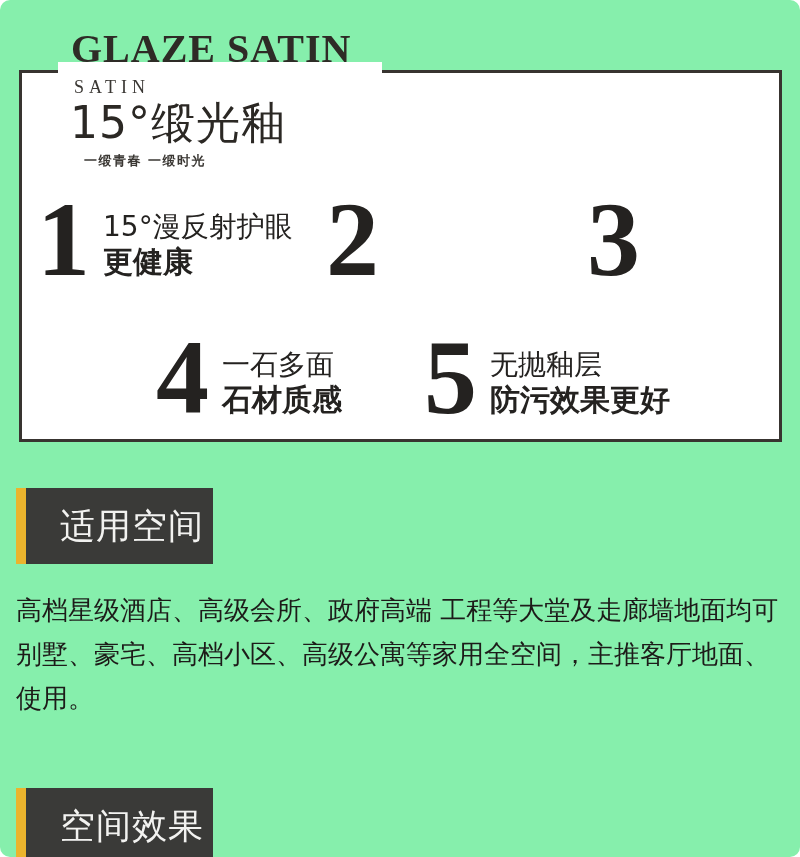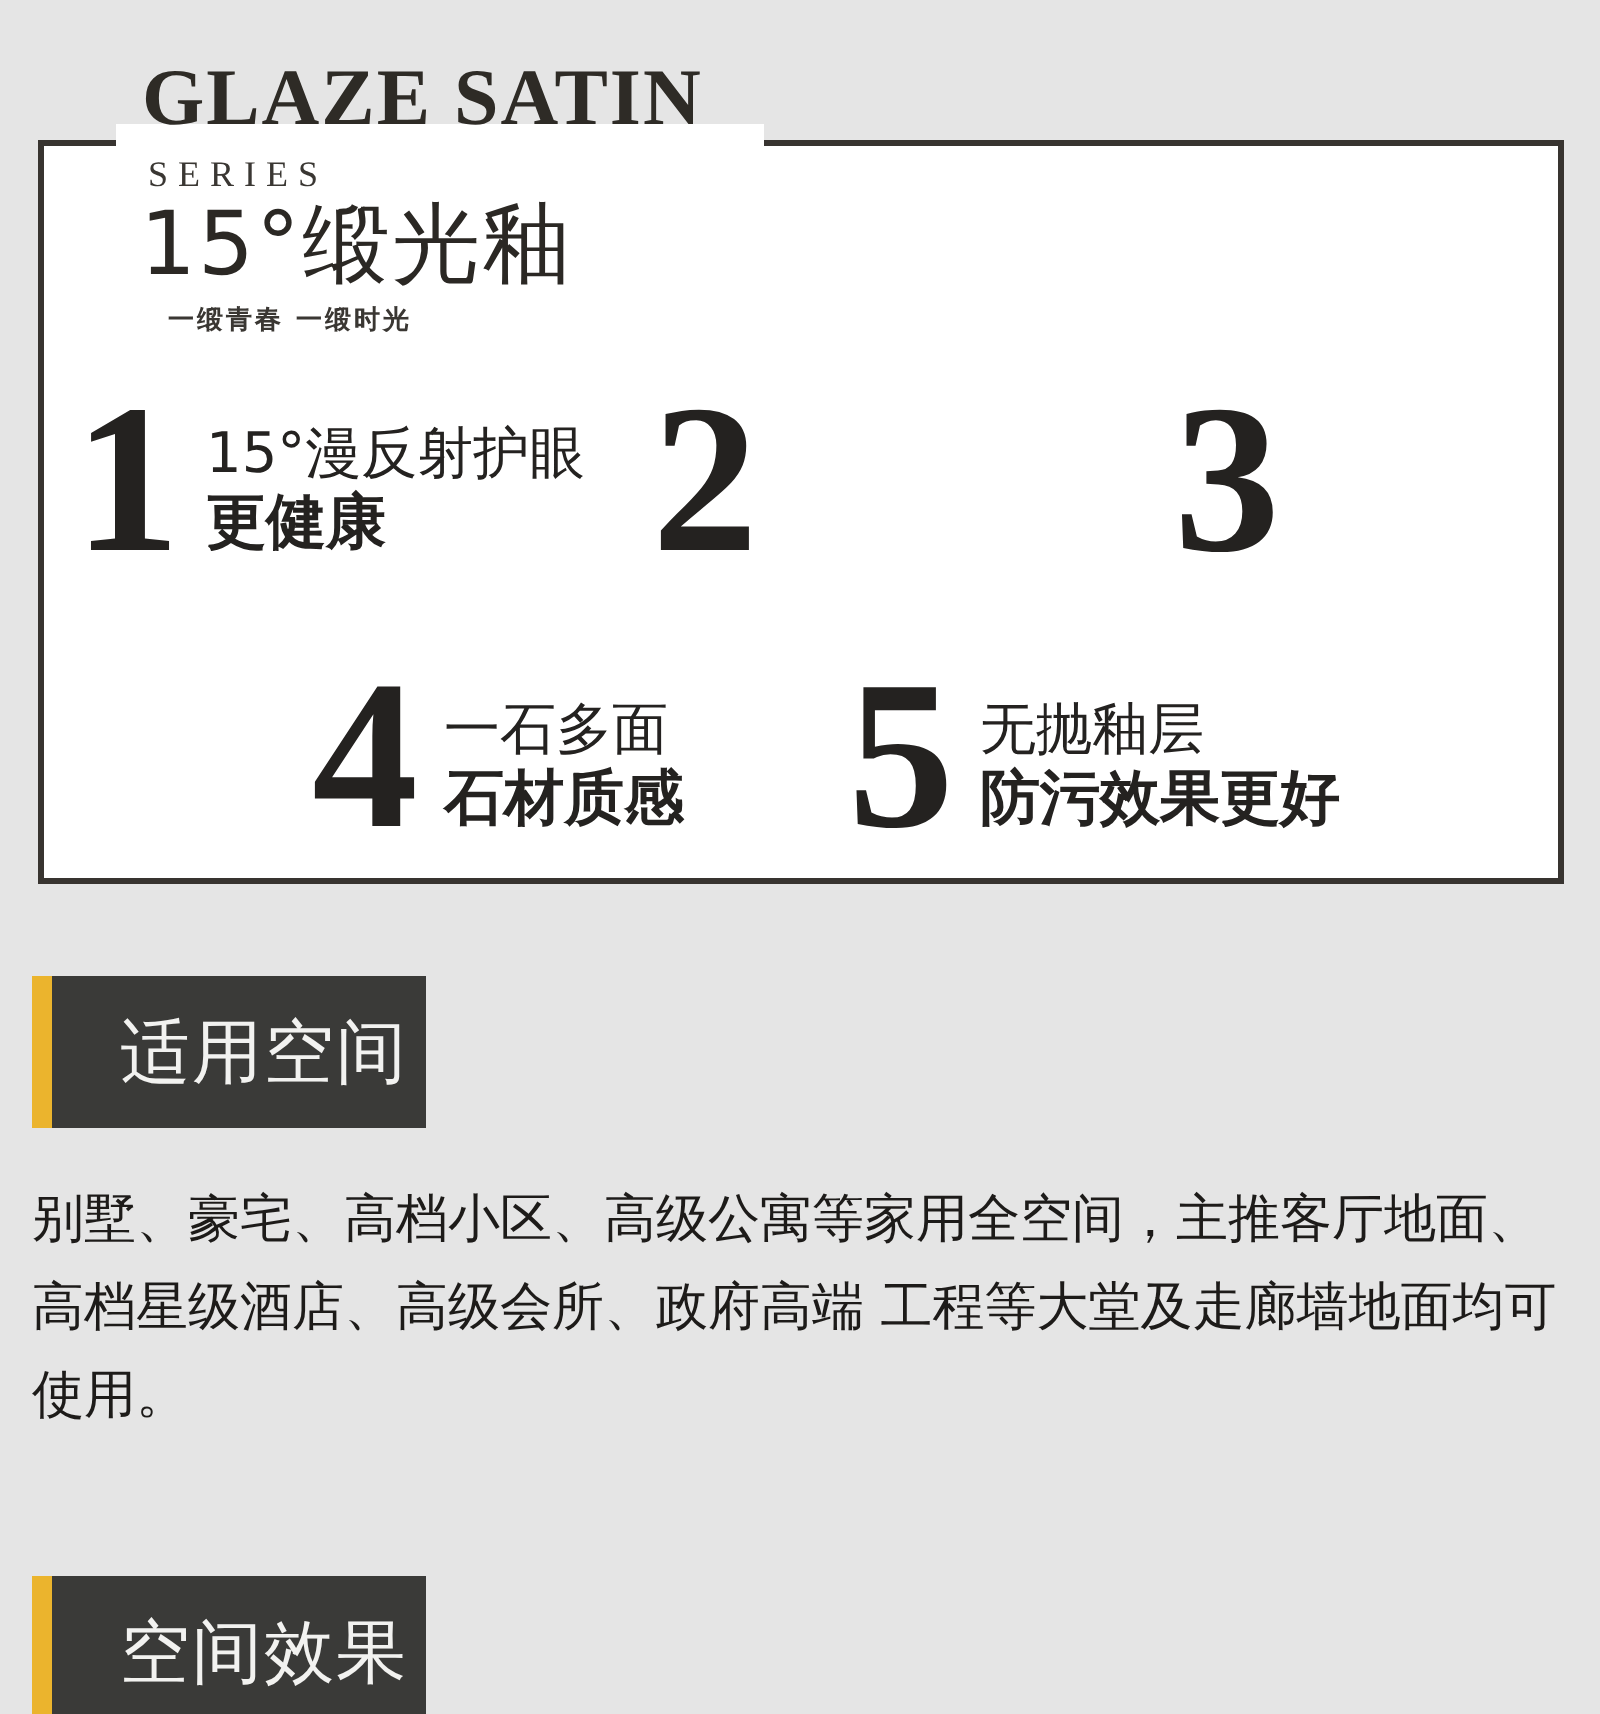--- a/index.html
+++ b/index.html
@@ -1,19 +1,20 @@
 <!DOCTYPE html>
 <html><head>
 <meta charset="utf-8">
 <style>
   html,body { margin:0; padding:0; background:#ffffff; }
   #canvas {
-    position:relative; width:800px; height:857px; background:#e5e5e5;
+    position:relative; width:800px; height:857px; background:#86efac;
     overflow:hidden; font-family:"DejaVu Sans","Liberation Sans",sans-serif;
     color:#1d1b19;
+    border-radius:10px;
   }
 
   
   .feature-box {
     position:absolute; left:19px; top:70px; width:757px; height:366px;
     border:3px solid #383430; background:#ffffff;
   }
   .title-gap {
     position:absolute; left:58px; top:62px; width:324px; height:16px;
     background:#ffffff; z-index:2;
@@ -80,21 +81,21 @@
 </style>
 </head>
 <body>
 
 <div id="canvas">
 
   <div class="feature-box"></div>
   <div class="title-gap"></div>
 
   <div class="glaze-title">GLAZE SATIN</div>
-  <div class="series-label">SERIES</div>
+  <div class="series-label">SATIN</div>
   <div class="product-name">15°缎光釉</div>
   <div class="slogan">一缎青春 一缎时光</div>
 
   <div class="feature feature-1">
     <div class="feature-number">1</div>
     <div class="feature-text">
       <div class="f-line1">15°漫反射护眼</div>
       <div class="f-line2">更健康</div>
     </div>
   </div>
@@ -122,22 +123,22 @@
       <div class="f-line2">防污效果更好</div>
     </div>
   </div>
 
   <div class="section-bar section-bar-1">
     <div class="bar-accent"></div>
     <div class="bar-body">适用空间</div>
   </div>
 
   <div class="usage-paragraph">
+    <div class="usage-line">高档星级酒店、高级会所、政府高端 工程等大堂及走廊墙地面均可</div>
     <div class="usage-line">别墅、豪宅、高档小区、高级公寓等家用全空间，主推客厅地面、</div>
-    <div class="usage-line">高档星级酒店、高级会所、政府高端 工程等大堂及走廊墙地面均可</div>
     <div class="usage-line">使用。</div>
   </div>
 
   <div class="section-bar section-bar-2">
     <div class="bar-accent"></div>
     <div class="bar-body">空间效果</div>
   </div>
 
 </div>
 

